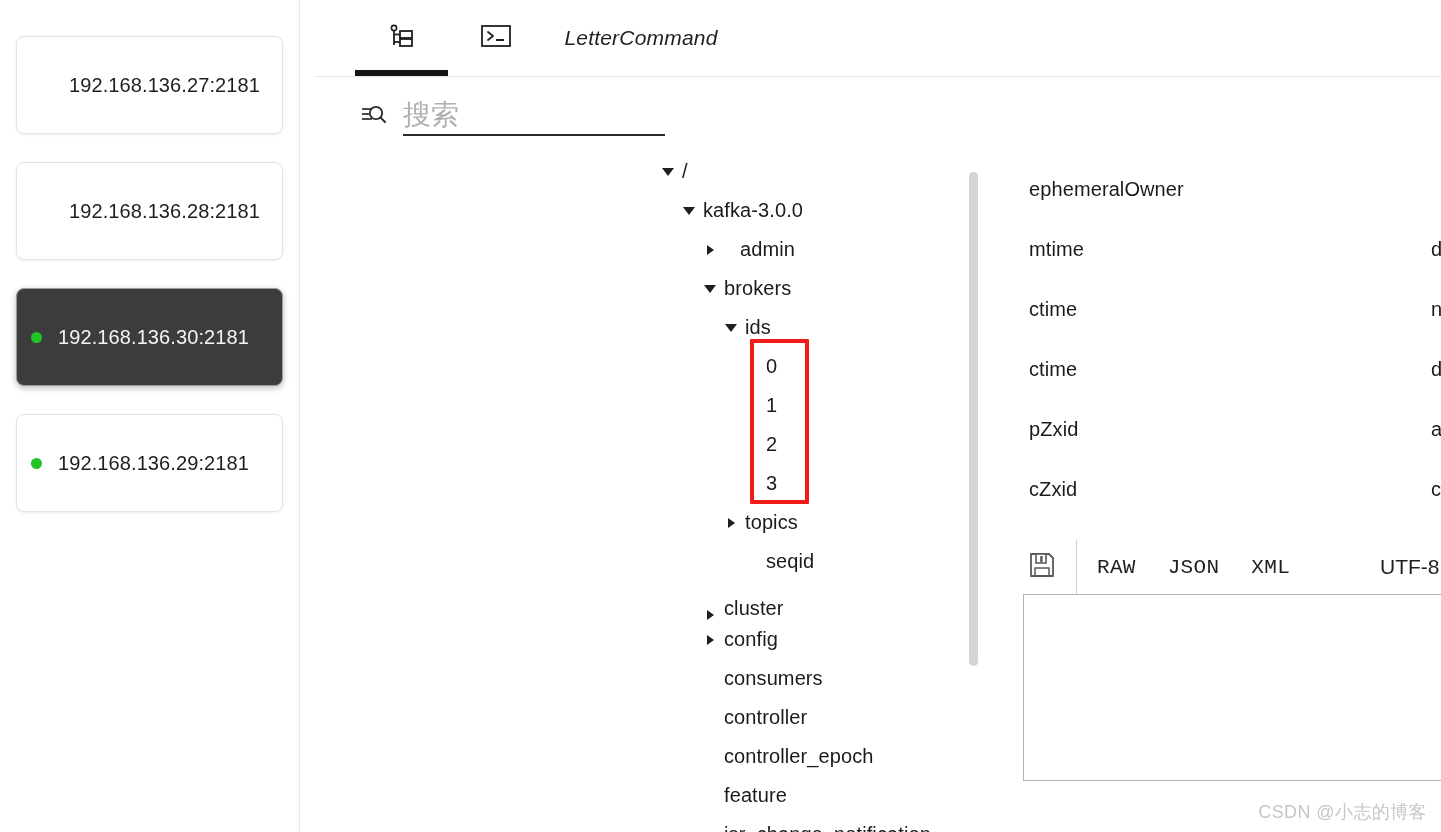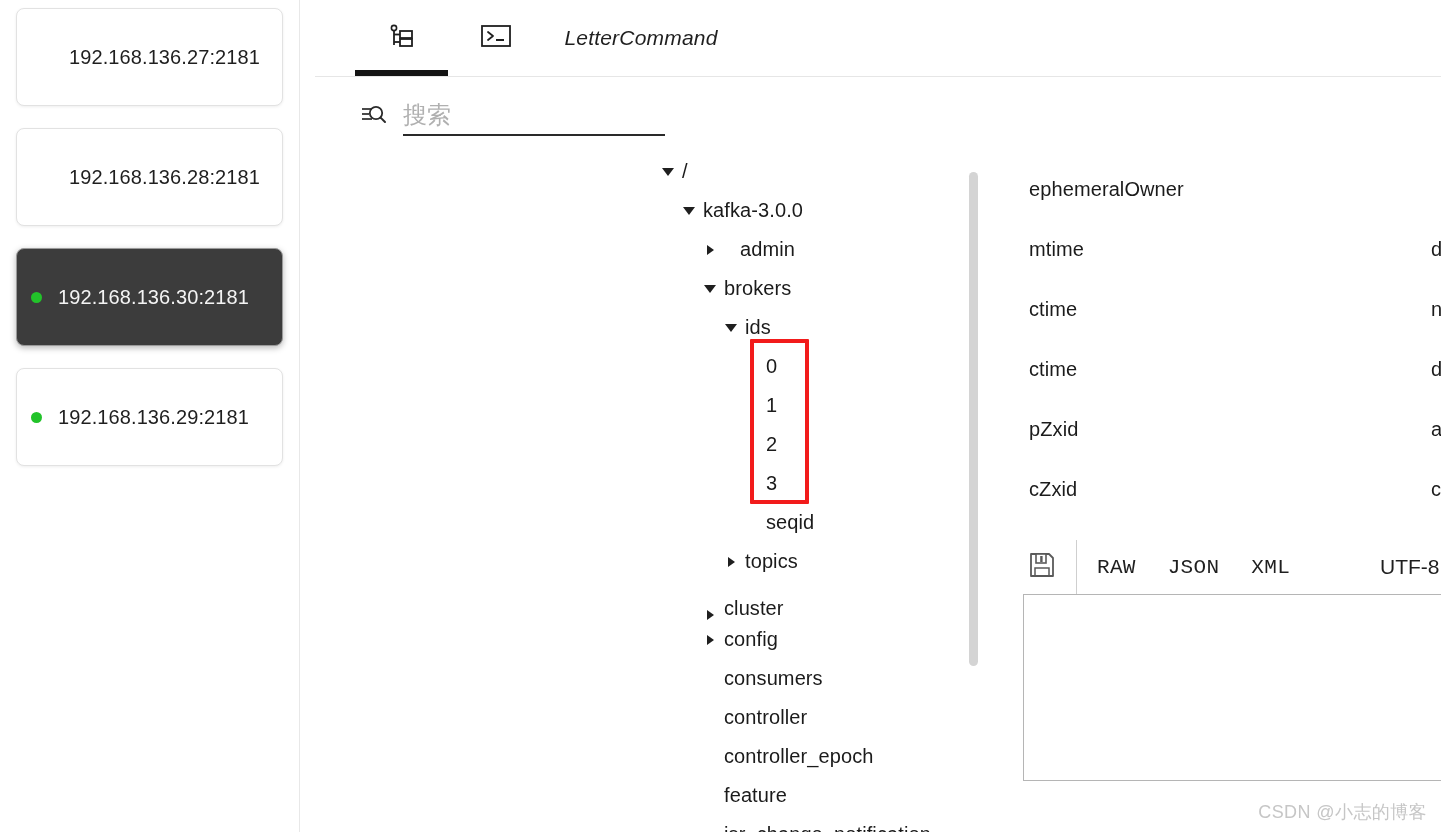--- a/index.html
+++ b/index.html
@@ -33,20 +33,21 @@
     height: 98px;
     margin-bottom: 22px;
     border: 1px solid #e2e2e2;
     border-radius: 8px;
     background: #ffffff;
     box-shadow: 0 1px 3px rgba(0,0,0,0.07);
     display: flex;
     align-items: center;
     padding-left: 14px;
     cursor: pointer;
+    margin-top: 28px;
   }
   .server-card.selected {
     background: #3c3c3c;
     border-color: #9a9a9a;
     box-shadow: 0 2px 6px rgba(0,0,0,0.28);
   }
   .status-dot {
     width: 11px; height: 11px;
     border-radius: 50%;
     background: #22c32a;
@@ -124,21 +125,21 @@
     width: 262px;
     height: 40px;
     border-bottom: 2px solid #2a2a2a;
     display: flex;
     align-items: center;
   }
   #search-input {
     border: none;
     outline: none;
     background: transparent;
-    font-size: 24px;
+    font-size: 28px;
     color: #2a2a2a;
     width: 100%;
     font-family: "Liberation Sans", sans-serif;
   }
   #search-input::placeholder { color: #b0b0b0; }
 
   
   #tree {
     position: absolute;
     left: 358px; top: 152px;
@@ -418,31 +419,31 @@
             <i></i>
           </span>
           <span class="tree-label">2</span>
         </div>
         <div class="tree-node" style="padding-left: 84px;">
           <span class="caret none">
             <i></i>
           </span>
           <span class="tree-label">3</span>
         </div>
-        <div class="tree-node" style="padding-left: 84px;">
-          <span class="caret none">
-            <i></i>
-          </span>
-          <span class="tree-label">seqid</span>
-        </div>
         <div class="tree-node" style="padding-left: 63px;">
           <span class="caret">
             <i></i>
           </span>
           <span class="tree-label">topics</span>
+        </div>
+        <div class="tree-node" style="padding-left: 84px;">
+          <span class="caret none">
+            <i></i>
+          </span>
+          <span class="tree-label">seqid</span>
         </div>
         <div class="tree-node" style="padding-left: 42px; align-items: flex-end;">
           <span class="caret">
             <i></i>
           </span>
           <span class="tree-label">cluster</span>
         </div>
         <div class="tree-node" style="padding-left: 42px;">
           <span class="caret">
             <i></i>

